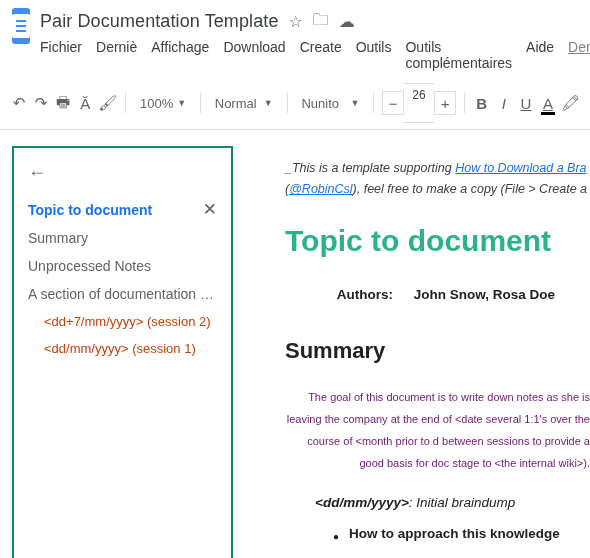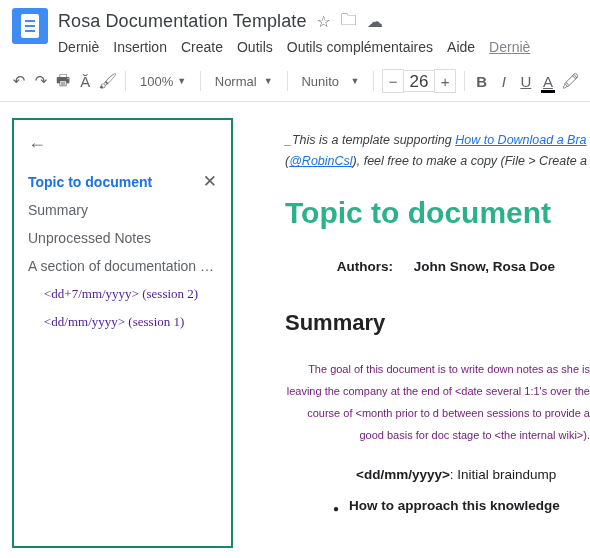--- a/index.html
+++ b/index.html
@@ -16,68 +16,70 @@
   .menubar { display:flex; gap:14px; font-size:14px; color:#3c4043; margin-top:4px; }
   .menubar span { cursor:pointer; }
   .menubar .last { color:#80868b; text-decoration: underline; }
   .toolbar { display:flex; align-items:center; gap:4px; padding:6px 10px; border-bottom:1px solid #e0e0e0; margin-top:6px; }
   .tb-btn { width:28px; height:28px; display:flex; align-items:center; justify-content:center; color:#5f6368; font-size:15px; border-radius:3px; cursor:pointer; }
   .tb-sep { width:1px; height:20px; background:#e0e0e0; margin:0 4px; }
   .tb-select { display:flex; align-items:center; gap:4px; color:#5f6368; font-size:13px; padding:0 6px; cursor:pointer; }
   .tb-wide { min-width:70px; }
   .font-size-box { display:flex; align-items:center; }
   .font-size-box .stepper { width:22px; height:24px; border:1px solid #dadce0; display:flex; align-items:center; justify-content:center; color:#5f6368; cursor:pointer; font-size:15px; }
-  .font-size-box .val { width:30px; height:22px; border-top:1px solid #dadce0; border-bottom:1px solid #dadce0; text-align:center; line-height:22px; font-size:17px; color:#3c4043; }
+  .font-size-box .val { width:30px; height:40px; border-top:1px solid #dadce0; border-bottom:1px solid #dadce0; text-align:center; line-height:22px; font-size:12px; color:#3c4043; }
   .fmt-b { font-weight:bold; }
   .fmt-i { font-style:italic; }
   .fmt-u { text-decoration:underline; }
   .fmt-a { text-decoration:underline; position:relative; }
   .fmt-a::after { content:""; position:absolute; left:2px; right:2px; bottom:2px; height:3px; background:#000; }
   .body-area { display:flex; height:calc(558px - 100px); }
   .outline-panel { width:245px; padding:16px 12px 12px 12px; }
   .outline-inner { border:2px solid #178863; padding:10px 8px 8px 8px; height:100%; position:relative; }
   .back-arrow { font-size:18px; color:#5f6368; margin:2px 0 14px 6px; display:inline-block; }
   .outline-title-row { display:flex; align-items:center; justify-content:space-between; padding:4px 6px; }
   .outline-title { color:#1a73e8; font-weight:bold; font-size:14px; }
   .outline-close { color:#5f6368; font-size:17px; }
   .outline-item { color:#5f6368; font-size:14px; padding:6px 6px; white-space:nowrap; overflow:hidden; text-overflow:ellipsis; cursor:pointer; }
-  .outline-sub { font-size:13px; color:#4c1d95; padding:6px 6px 6px 22px; cursor:pointer;font-family:Liberation Serif, serif; }
+  .outline-sub { font-size:13px; color:#c2410c; padding:6px 6px 6px 22px; cursor:pointer; }
   .doc-canvas { flex:1; padding:28px 0 0 40px; overflow:hidden; line-height:1.7; }
   .intro { font-size:12.5px; font-style:italic; color:#3c4043; }
   .intro .link { color:#1a73e8; text-decoration:underline; }
   .h1 { font-family: Arial; font-size:30px; font-weight:600; color:#2BB28A; margin:14px 0 18px 0; }
   .authors-row { font-size:13.5px; margin-bottom:26px;text-align:center; }
   .authors-row .label { font-weight:bold; display:inline-block; width:90px; }
   .authors-row .names { font-weight:bold; }
   .h2 { font-size:22px; font-weight:600; color:#222; margin-bottom:16px; }
   .para { font-size:11px; color:#701a75; line-height:2;text-align:right; }
   .stage { margin-top:18px; margin-left:30px; }
-  .stage-title { font-size:13.5px;margin-left:41px; }
+  .stage-title { font-style:italic; font-size:13.5px; }
   .stage-title b { font-weight:bold; }
   .bullet { display:flex; align-items:flex-start; margin-top:8px; margin-left:18px; }
   .bullet::before { content:"●"; font-size:10px; margin-right:10px; margin-top:5px; }
   .bullet-text { font-size:13.5px; font-weight:bold; }
 </style>
 </head>
 <body>
 
 <div class="header">
   <div class="docs-logo">
       <div class="docs-logo-inner"></div>
     </div>
   <div style="flex:1">
     <div class="title-row">
-      <span class="doc-title">Rosa Documentation Template</span>
+      <span class="doc-title">Pair Documentation Template</span>
       <span class="title-icon">☆</span>
       <span class="title-icon">🗀</span>
       <span class="title-icon">☁</span>
     </div>
     <div class="menubar">
+      <span>Fichier</span>
       <span>Derniè</span>
-      <span>Insertion</span>
+      <span>Affichage</span>
+      <span>Download</span>
       <span>Create</span>
       <span>Outils</span>
       <span>Outils complémentaires</span>
       <span>Aide</span>
       <span class="last">Derniè</span>
     </div>
   </div>
 </div>
 
 <div class="toolbar">

